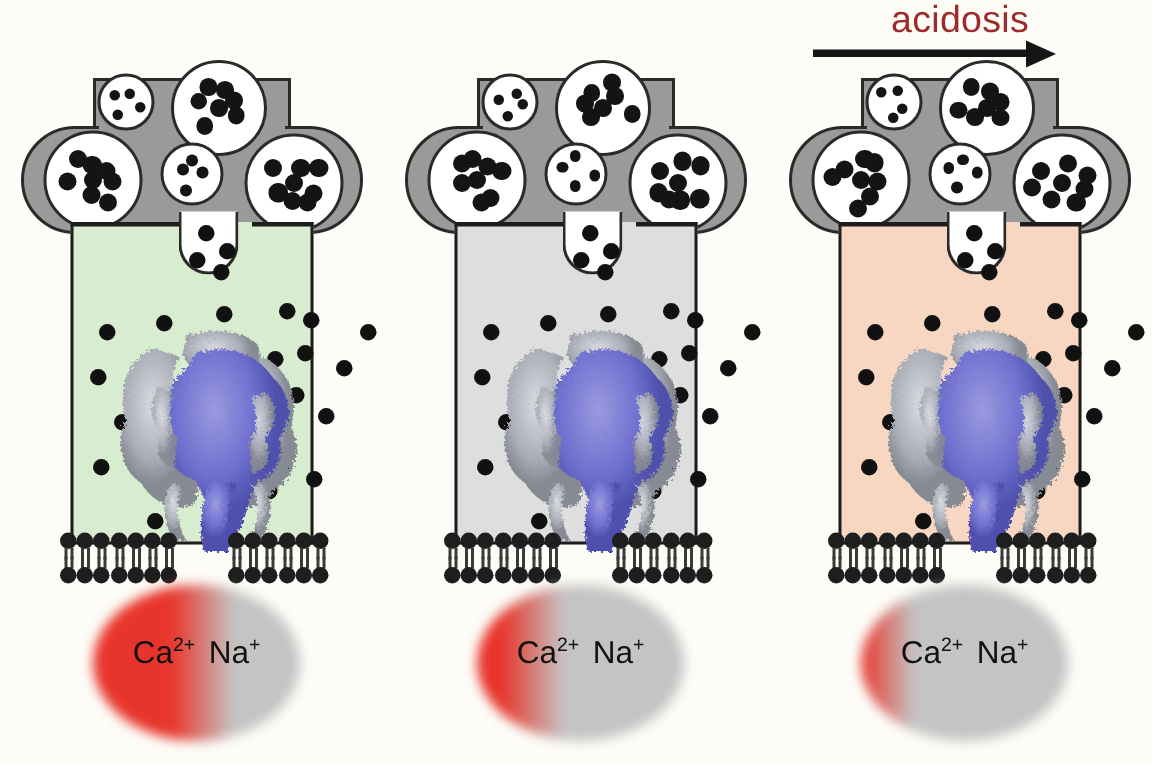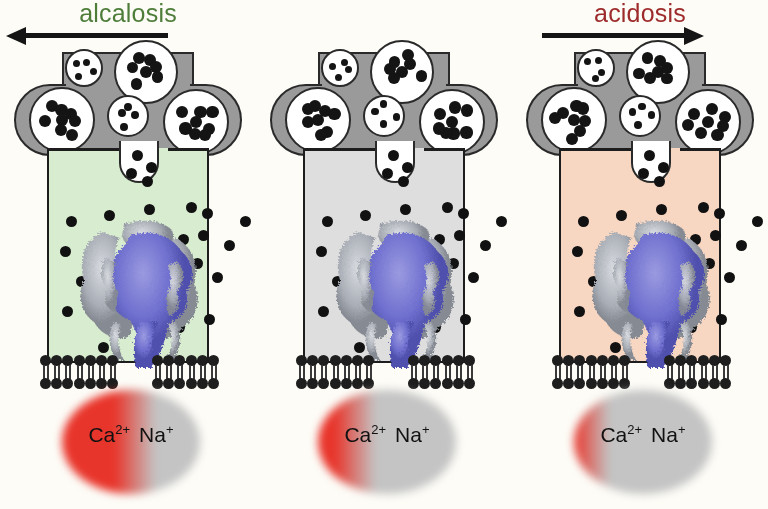--- a/index.html
+++ b/index.html
@@ -118,27 +118,20 @@
   .ionlabels .sup{font-size:13px;vertical-align:super;}
   .ion-ca{margin-right:9px;}
 </style>
 </head>
 <body>
 
 <div class="figure">
 
   <div class="panel panel-0">
 
-    <div class="hdr">
-      <div class="hdr-label green">alcalosis</div>
-      <div class="arrow-wrap arrow-left">
-        <div class="arrow-head"></div>
-        <div class="arrow-line"></div>
-      </div>
-    </div>
 
     <div class="terminal">
       <div class="bulb-neck"></div>
       <div class="bulb-body"></div>
       <div class="bulb-mask"></div>
       <div class="ves-layer">
           <div class="ves" style="left: 65px; top: 3px; width: 38px; height: 38px;"></div>
           <div class="dot" style="left: 89.8919px; top: 22.4322px; width: 7.03px; height: 7.03px;"></div>
           <div class="dot" style="left: 75.0456px; top: 26.6831px; width: 7.03px; height: 7.03px;"></div>
           <div class="dot" style="left: 73.3908px; top: 13.9237px; width: 7.03px; height: 7.03px;"></div>

